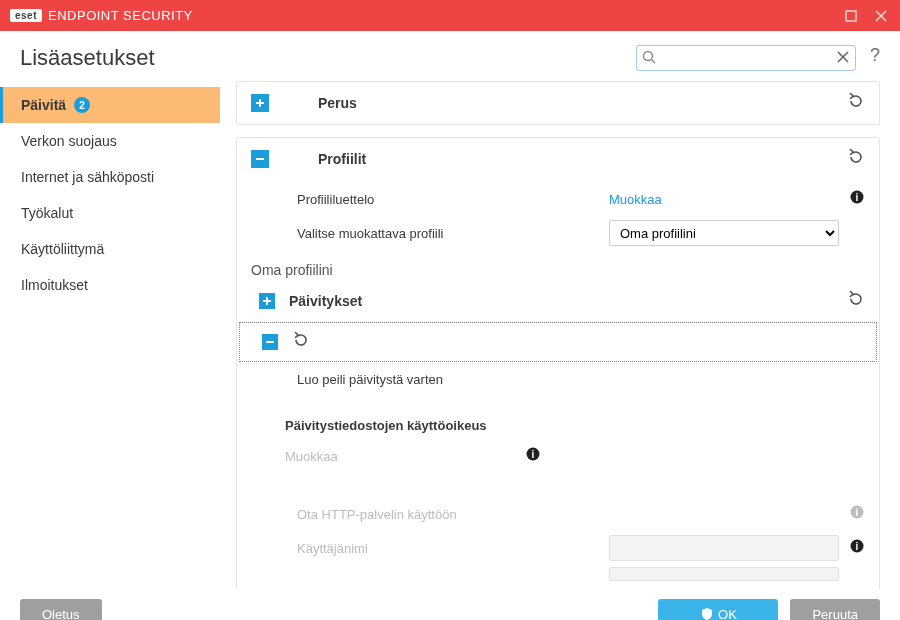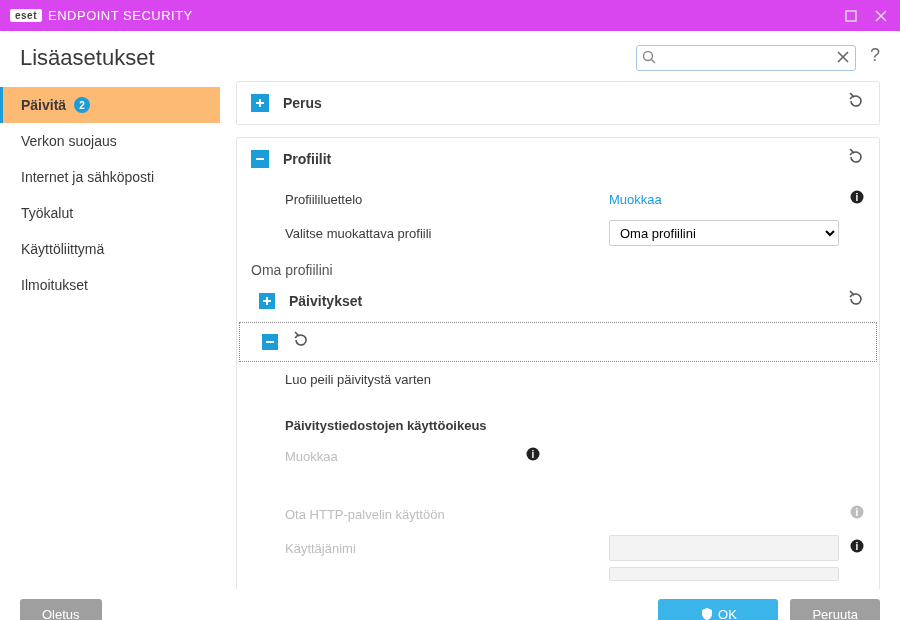--- a/index.html
+++ b/index.html
@@ -1,17 +1,17 @@
 <!DOCTYPE html>
 <html><head>
 <meta charset="utf-8">
 <style>
   * { box-sizing: border-box; margin: 0; padding: 0; font-family: "Segoe UI", Arial, sans-serif; }
   html, body { width: 900px; height: 620px; overflow: hidden; background: #fff; }
-  .titlebar { height: 31px; background: #d946ef; color: #fff; display: flex; align-items: center; padding: 0 10px; }
+  .titlebar { height: 31px; background: #ef4444; color: #fff; display: flex; align-items: center; padding: 0 10px; }
   .titlebar .brand-box { background: #fff; color: #404040; font-size: 10px; font-weight: 700; padding: 1px 5px; border-radius: 2px; margin-right: 6px; letter-spacing: .5px; }
   .titlebar .product { font-size: 13px; letter-spacing: .5px; font-weight: 300; }
   .titlebar .spacer { flex: 1; }
   .titlebar .winbtn { width: 18px; height: 18px; display: flex; align-items: center; justify-content: center; margin-left: 12px; cursor: pointer; }
   .titlebar svg { stroke: #ddd; }
   .header { display: flex; align-items: flex-start; padding: 14px 20px 10px 20px; }
   .header h1 { font-size: 22px; font-weight: 400; color: #3a3a3a; flex: 1; }
   .searchwrap { position: relative; width: 220px; }
   .searchwrap input { width: 100%; height: 26px; border: 1px solid #a7c7e7; border-radius: 3px; padding: 0 26px; font-size: 12px; }
   .searchwrap .mag { position: absolute; left: 6px; top: 5px; }
@@ -19,28 +19,28 @@
   .help { margin-left: 14px; font-size: 18px; color: #6b6b6b; cursor: pointer; }
   .body { display: flex; height: 508px; }
   .sidebar { width: 220px; padding: 6px 0 0 0; }
   .sidebar .item { padding: 10px 18px; font-size: 14px; color: #3a3a3a; cursor: pointer; border-left: 3px solid transparent; display: flex; align-items: center; }
   .sidebar .item.active { background: #fdba74; border-left-color: #1a9dd9; font-weight: 600; }
   .sidebar .badge { display: inline-flex; align-items: center; justify-content: center; width: 16px; height: 16px; border-radius: 8px; background: #1a9dd9; color: #fff; font-size: 10px; font-weight: 700; margin-left: 8px; }
   .main { flex: 1; padding: 0 20px 0 16px; overflow-y: auto; position: relative; }
   .main::-webkit-scrollbar { width: 10px; }
   .main::-webkit-scrollbar-thumb { background: #cfcfcf; border-radius: 5px; }
   .panel { border: 1px solid #e5e5e5; border-radius: 2px; margin-bottom: 12px; background: #fff; }
-  .panel-h { display: flex; align-items: center; padding: 10px 14px; }
+  .panel-h { display: flex; align-items: center; padding: 10px 14px; gap: 35px; }
   .panel-h .sq { width: 18px; height: 18px; background: #1a9dd9; display: flex; align-items: center; justify-content: center; margin-right: 14px; cursor: pointer; }
   .panel-h .sq svg { stroke: #fff; }
   .panel-h .title { font-size: 14px; font-weight: 600; color: #3a3a3a; flex: 1; }
   .panel-h .revert { cursor: pointer; }
   .panel-body { padding: 4px 0 14px 0; }
   .row { display: flex; align-items: center; padding: 6px 14px 6px 48px; min-height: 30px; }
-  .row .lab { flex: 1; font-size: 13px; color: #3a3a3a; }
+  .row .lab { flex: 1; font-size: 13px; color: #3a3a3a; margin-left: 12px; }
   .row .lab.disabled { color: #bdbdbd; }
   .row .val { width: 230px; }
   .row .link { color: #1a9dd9; font-size: 13px; cursor: pointer; }
   .row .link.disabled { color: #bdbdbd; cursor: default; }
   .row .info { margin-left: 10px; width: 16px; text-align: center; }
   .row .info svg circle { fill: #222; }
   .row .info.disabled svg circle { fill: #bdbdbd; }
   .subhead { font-size: 14px; color: #555; padding: 10px 14px 4px 14px; }
   .subpanel-h { display: flex; align-items: center; padding: 8px 14px 8px 22px; }
   .subpanel-h.outlined { border: 1px dotted #888; margin: 2px 2px; }

